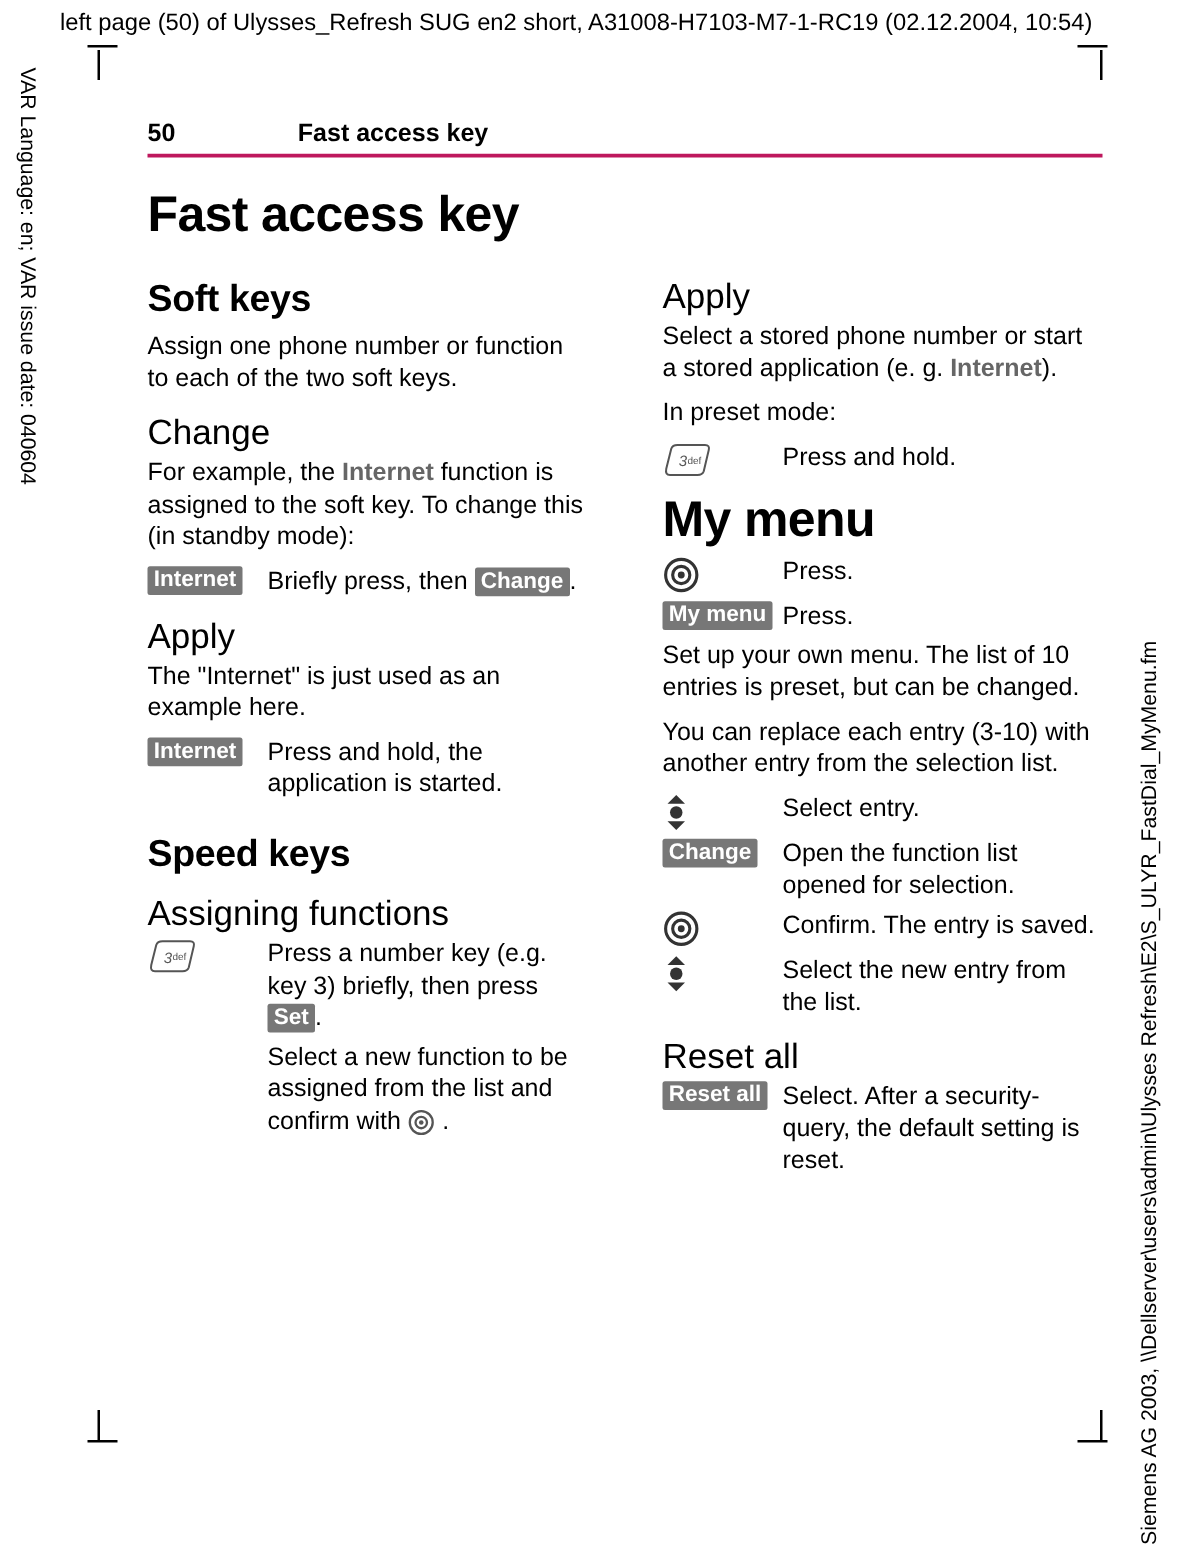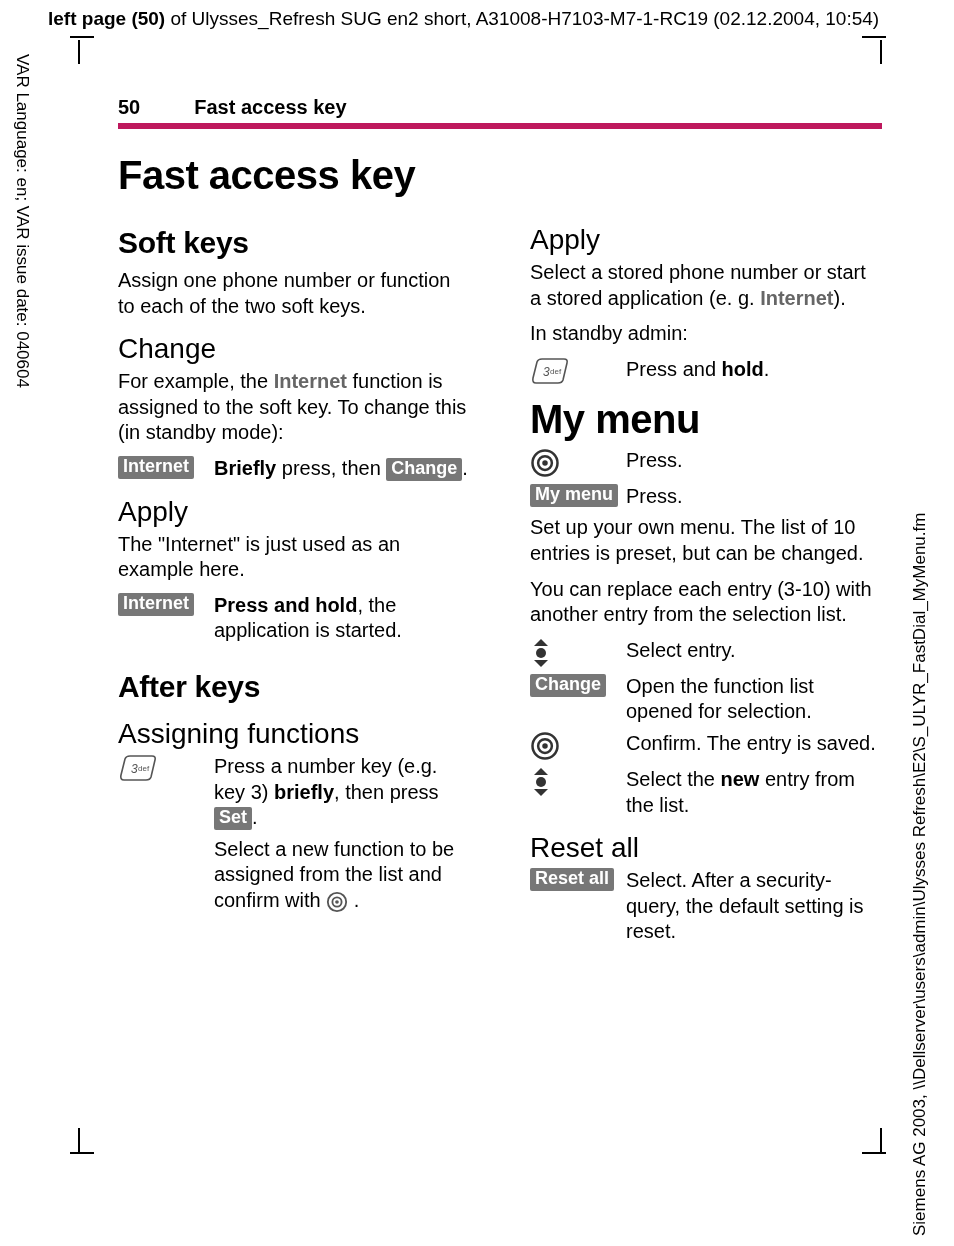--- a/index.html
+++ b/index.html
@@ -15,21 +15,21 @@
     overflow: hidden;
   }
 
   
   .top-meta {
     position: absolute;
     top: 8px;
     left: 48px;
     font-size: 19px;
   }
-  .top-meta .bold { font-weight: 700; }
+  .top-meta .bold { font-weight: 400; }
   .left-meta {
     position: absolute;
     top: 54px;
     left: 12px;
     width: 20px;
     height: 380px;
     font-size: 17px;
     writing-mode: vertical-rl;
     text-orientation: mixed;
     transform: rotate(0deg);
@@ -54,23 +54,24 @@
     position: absolute;
     left: 118px;
     top: 96px;
     width: 764px;
   }
 
   
   .runhead {
     display: flex;
     align-items: baseline;
-    border-bottom: 6px solid #be185d;
+    border-bottom: 3px solid #be185d;
     padding-bottom: 4px;
     margin-bottom: 24px;
+    gap: 44px;
   }
   .runhead .pnum { font-weight: 700; font-size: 20px; margin-right: 54px; }
   .runhead .rtxt { font-weight: 700; font-size: 20px; }
 
   h1.title {
     font-size: 40px;
     font-weight: 700;
     margin: 14px 0 22px 0;
     letter-spacing: -0.5px;
   }
@@ -81,21 +82,21 @@
 
   h2 { font-size: 30px; font-weight: 700; margin: 6px 0 8px 0; letter-spacing:-0.3px; }
   h3 { font-size: 28px; font-weight: 400; margin: 14px 0 4px 0; }
   p  { font-size: 20px; line-height: 1.28; margin: 4px 0 10px 0; }
   .term { color:#666; font-weight:700; }
 
   
   .row { display:flex; margin:4px 0 6px 0; }
   .row .lead { flex:0 0 96px; }
   .row .body { flex:1; font-size:20px; line-height:1.28; }
-  .row .body .b { font-weight:700; }
+  .row .body .b { font-weight:400; }
 
   
   .sk {
     display:inline-block;
     background:#777;
     color:#fff;
     font-weight:700;
     font-size:18px;
     padding:1px 5px 2px 5px;
     border-radius:2px;
@@ -159,21 +160,21 @@
 
       <h3>Apply</h3>
       <p>The "Internet" is just used as an example here.</p>
       <div class="row">
         <div class="lead"><span class="sk">Internet</span></div>
         <div class="body">
           <span class="b">Press and hold</span><span>, the application is started.</span>
         </div>
       </div>
 
-      <h2 style="margin-top:26px">After keys</h2>
+      <h2 style="margin-top:26px">Speed keys</h2>
 
       <h3>Assigning functions</h3>
       <div class="row">
         <div class="lead"><span class="ico-key3">
           <svg width="40" height="28" viewBox="0 0 40 28">
                 <path d="M3 21 L7 5 Q8 2 12 2 L34 2 Q38 2 37 6 L33 23 Q32 26 28 26 L6 26 Q2 26 3 21 Z" fill="#fff" stroke="#555" stroke-width="1.6"></path>
                 <text x="13" y="19" font-size="12" font-style="italic" fill="#555">3</text>
                 <text x="20" y="17" font-size="8" fill="#555">def</text>
               </svg>
         </span></div>
@@ -194,21 +195,21 @@
         </div>
       </div>
     </div>
 
     <div class="col">
 
       <h3 style="margin-top:4px">Apply</h3>
       <p>
         <span>Select a stored phone number or start a stored application (e. g. </span><span class="term">Internet</span><span>).</span>
       </p>
-      <p>In standby admin:</p>
+      <p>In preset mode:</p>
       <div class="row">
         <div class="lead"><span class="ico-key3">
           <svg width="40" height="28" viewBox="0 0 40 28">
                 <path d="M3 21 L7 5 Q8 2 12 2 L34 2 Q38 2 37 6 L33 23 Q32 26 28 26 L6 26 Q2 26 3 21 Z" fill="#fff" stroke="#555" stroke-width="1.6"></path>
                 <text x="13" y="19" font-size="12" font-style="italic" fill="#555">3</text>
                 <text x="20" y="17" font-size="8" fill="#555">def</text>
               </svg>
         </span></div>
         <div class="body">
           <span>Press and </span><span class="b">hold</span><span>.</span>

